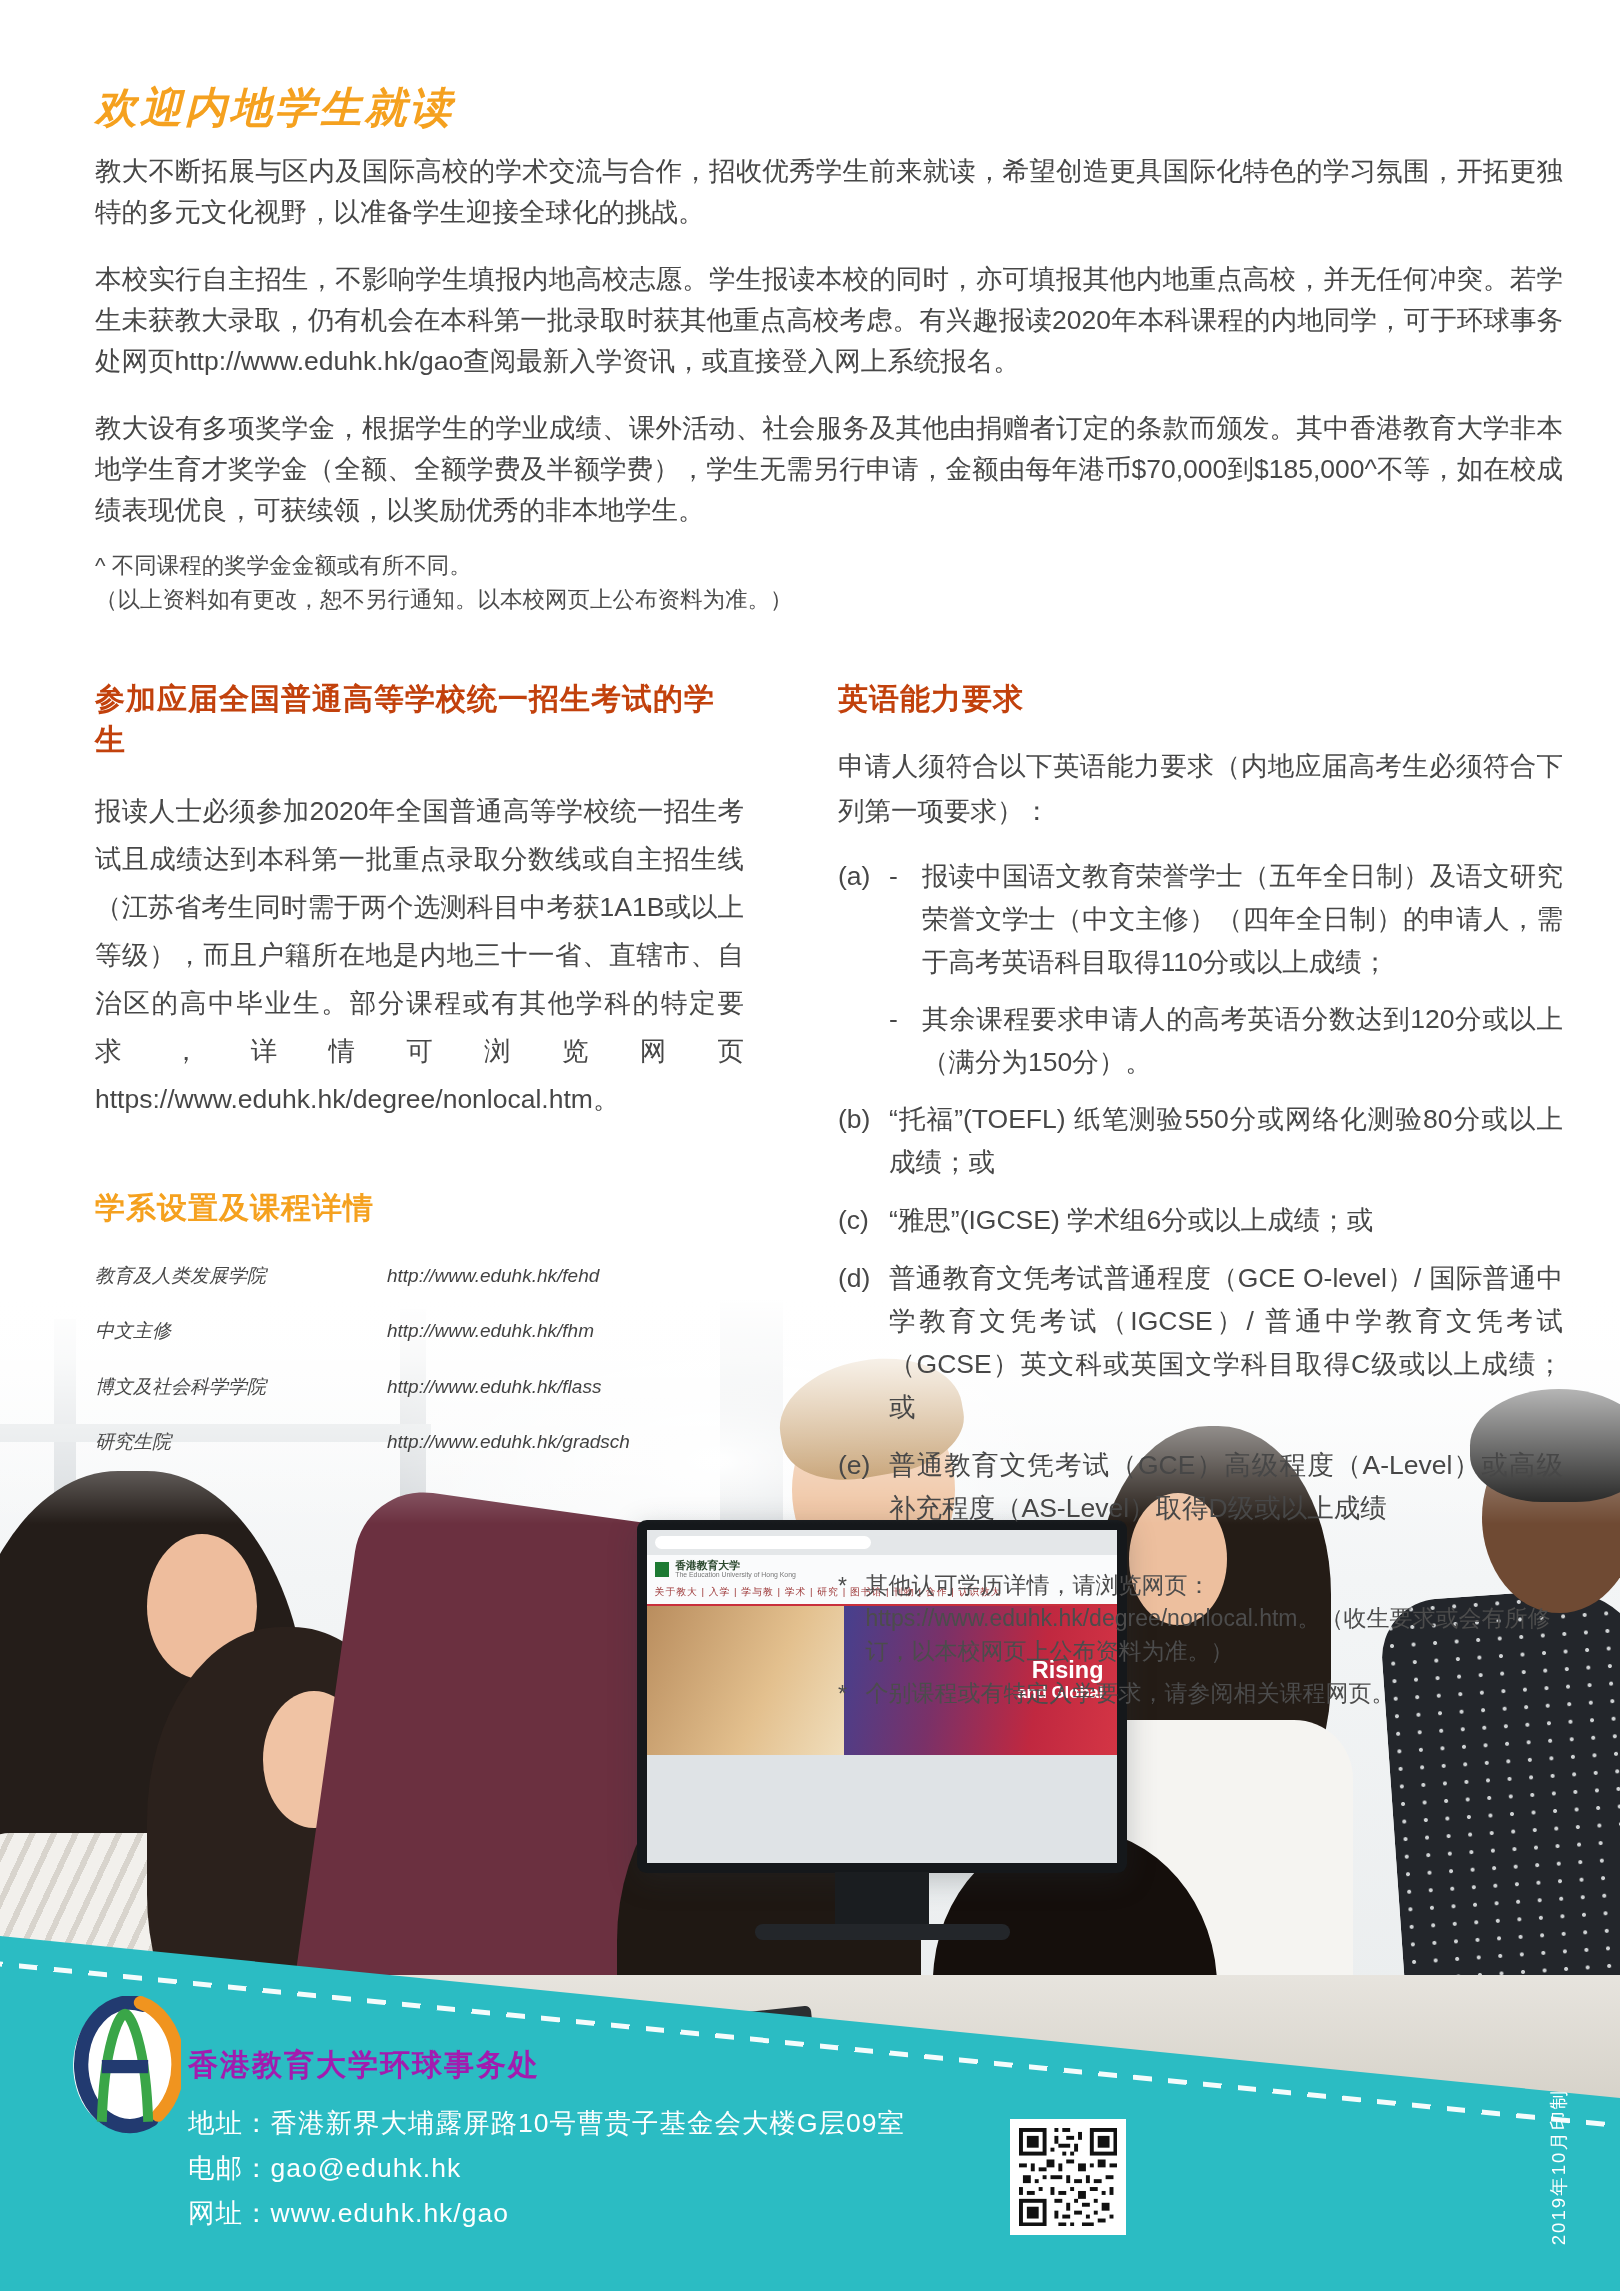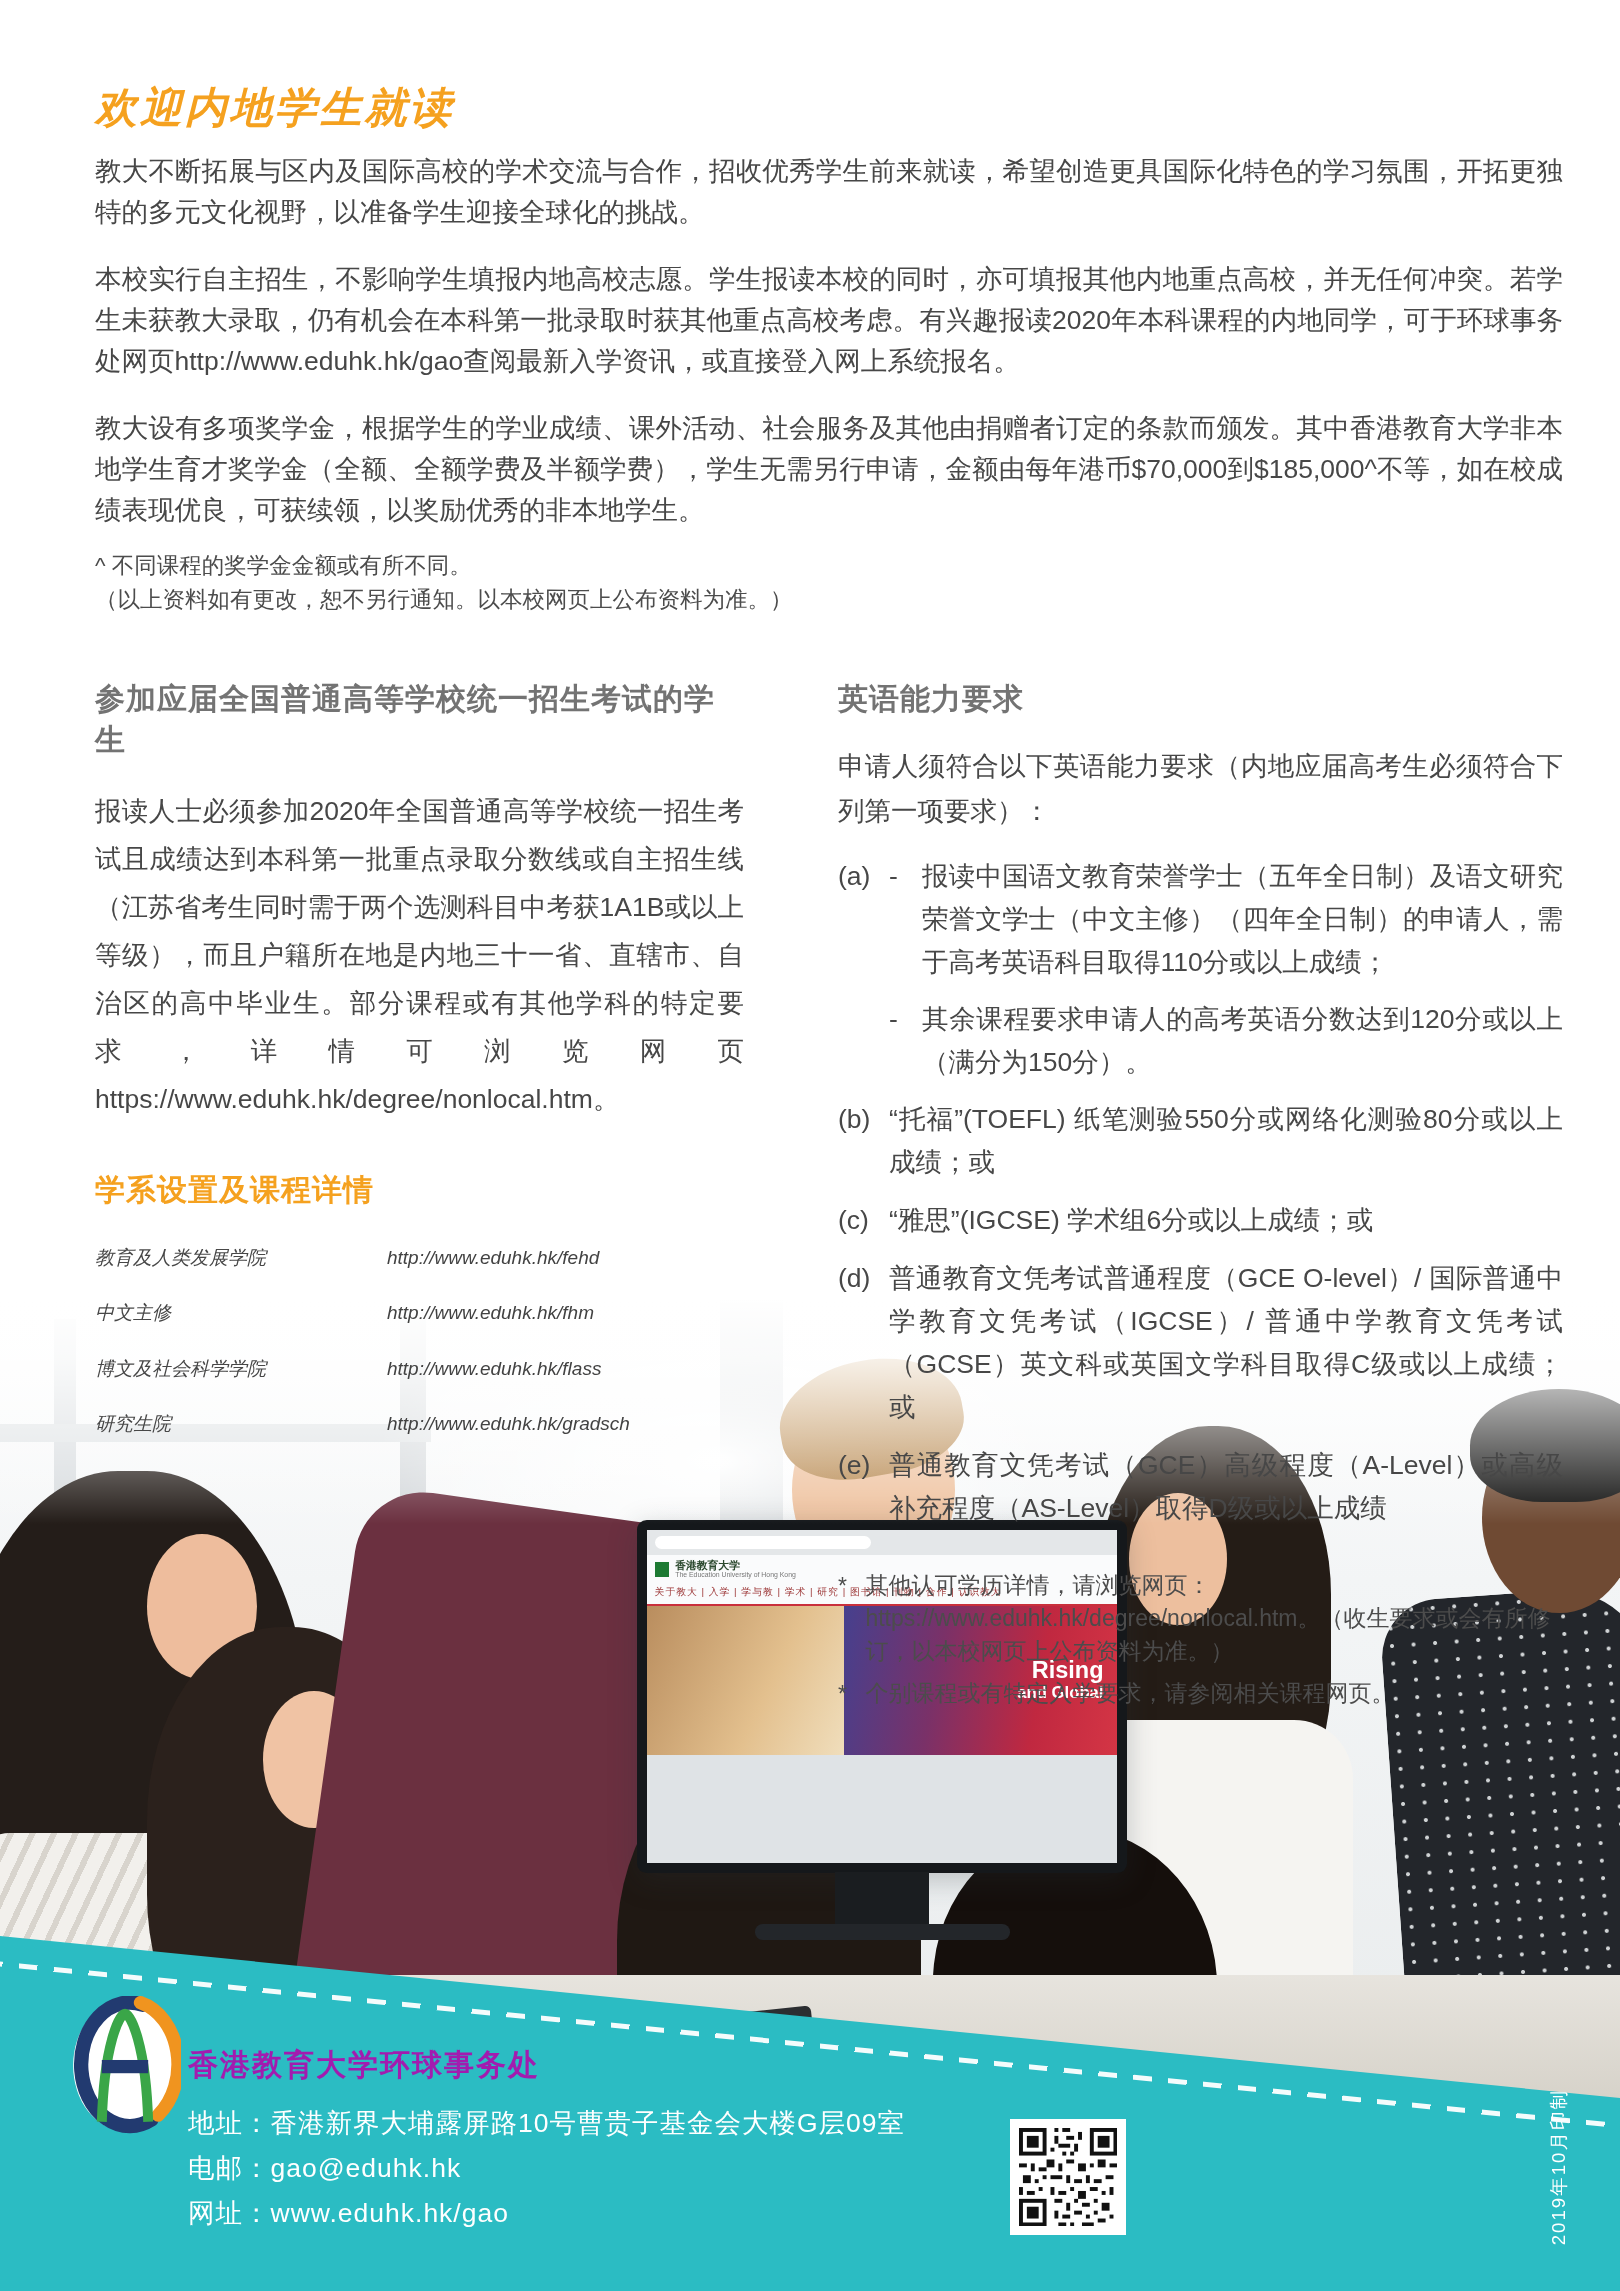--- a/index.html
+++ b/index.html
@@ -9,24 +9,24 @@
   
   .h1{position:absolute;left:95px;top:80px;margin:0;font-size:42px;font-weight:bold;
       color:#F5A11F;letter-spacing:2.9px;font-style:italic;}
   .para{position:absolute;left:95px;width:1468px;margin:0;font-size:26.5px;line-height:41px;
         text-align:justify;}
   .para1{top:151px}.para2{top:259px}.para3{top:408px}
   .footnotes{position:absolute;left:95px;top:549px;font-size:22.5px;line-height:34px;color:#4c4c4c;}
 
   
   .h2{margin:0;font-size:30px;font-weight:bold;letter-spacing:1px;}
-  .teal{color:#737373}.orange{color:#F5A11F}
+  .teal{color:#c2410c}.orange{color:#F5A11F}
   .col-left{position:absolute;left:95px;top:679px;width:649px;z-index:4;}
   .col-left .gk-body{margin:25.5px 0 0;font-size:26.5px;line-height:48px;text-align:justify;}
-  .fac-h2{margin-top:47px;}
+  .fac-h2{margin-top:65px;}
   .fac-rows{margin-top:31px;}
   .fac-row{display:flex;margin-bottom:23.5px;font-size:19px;line-height:32px;font-style:italic;}
   .fac-name{width:292px;flex:none;}
   .fac-url{flex:1;color:#424242;}
 
   .col-right{position:absolute;left:838px;top:679px;width:725px;z-index:4;}
   .col-right .intro{margin:23.5px 0 21.6px;font-size:26.5px;line-height:45px;text-align:justify;}
   .req{display:flex;margin-bottom:14.7px;font-size:26.5px;line-height:43px;}
   .req-label{flex:none;width:51px;}
   .req-content{flex:1;text-align:justify;}

